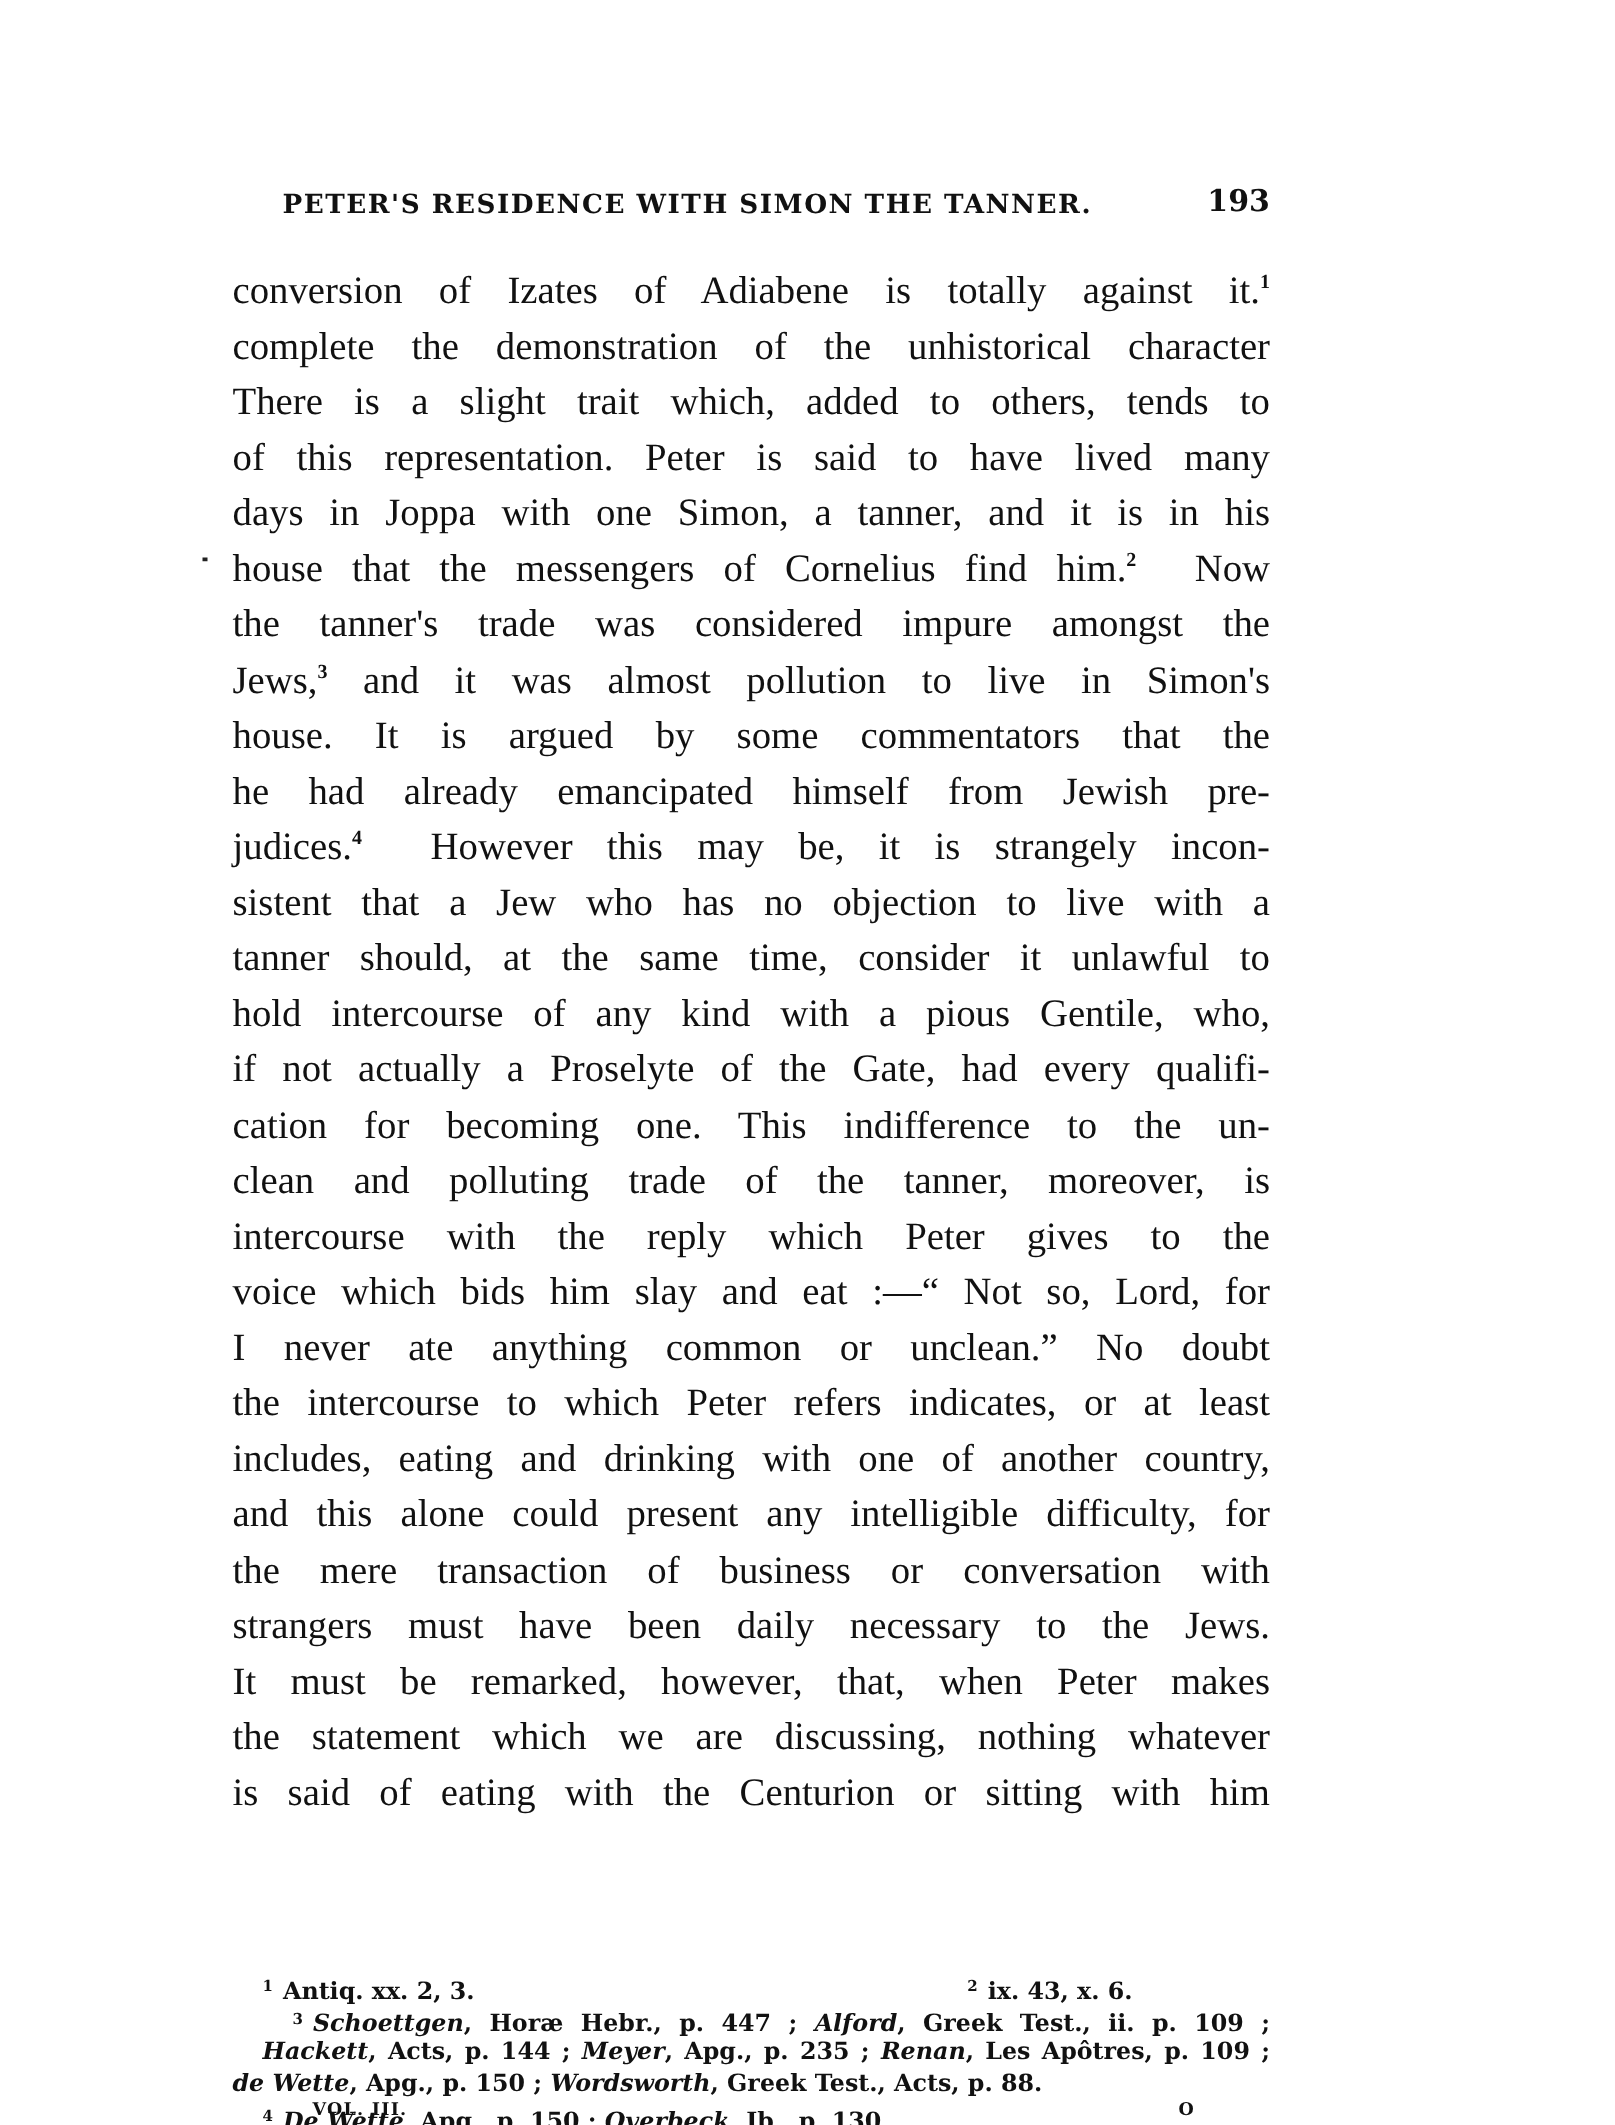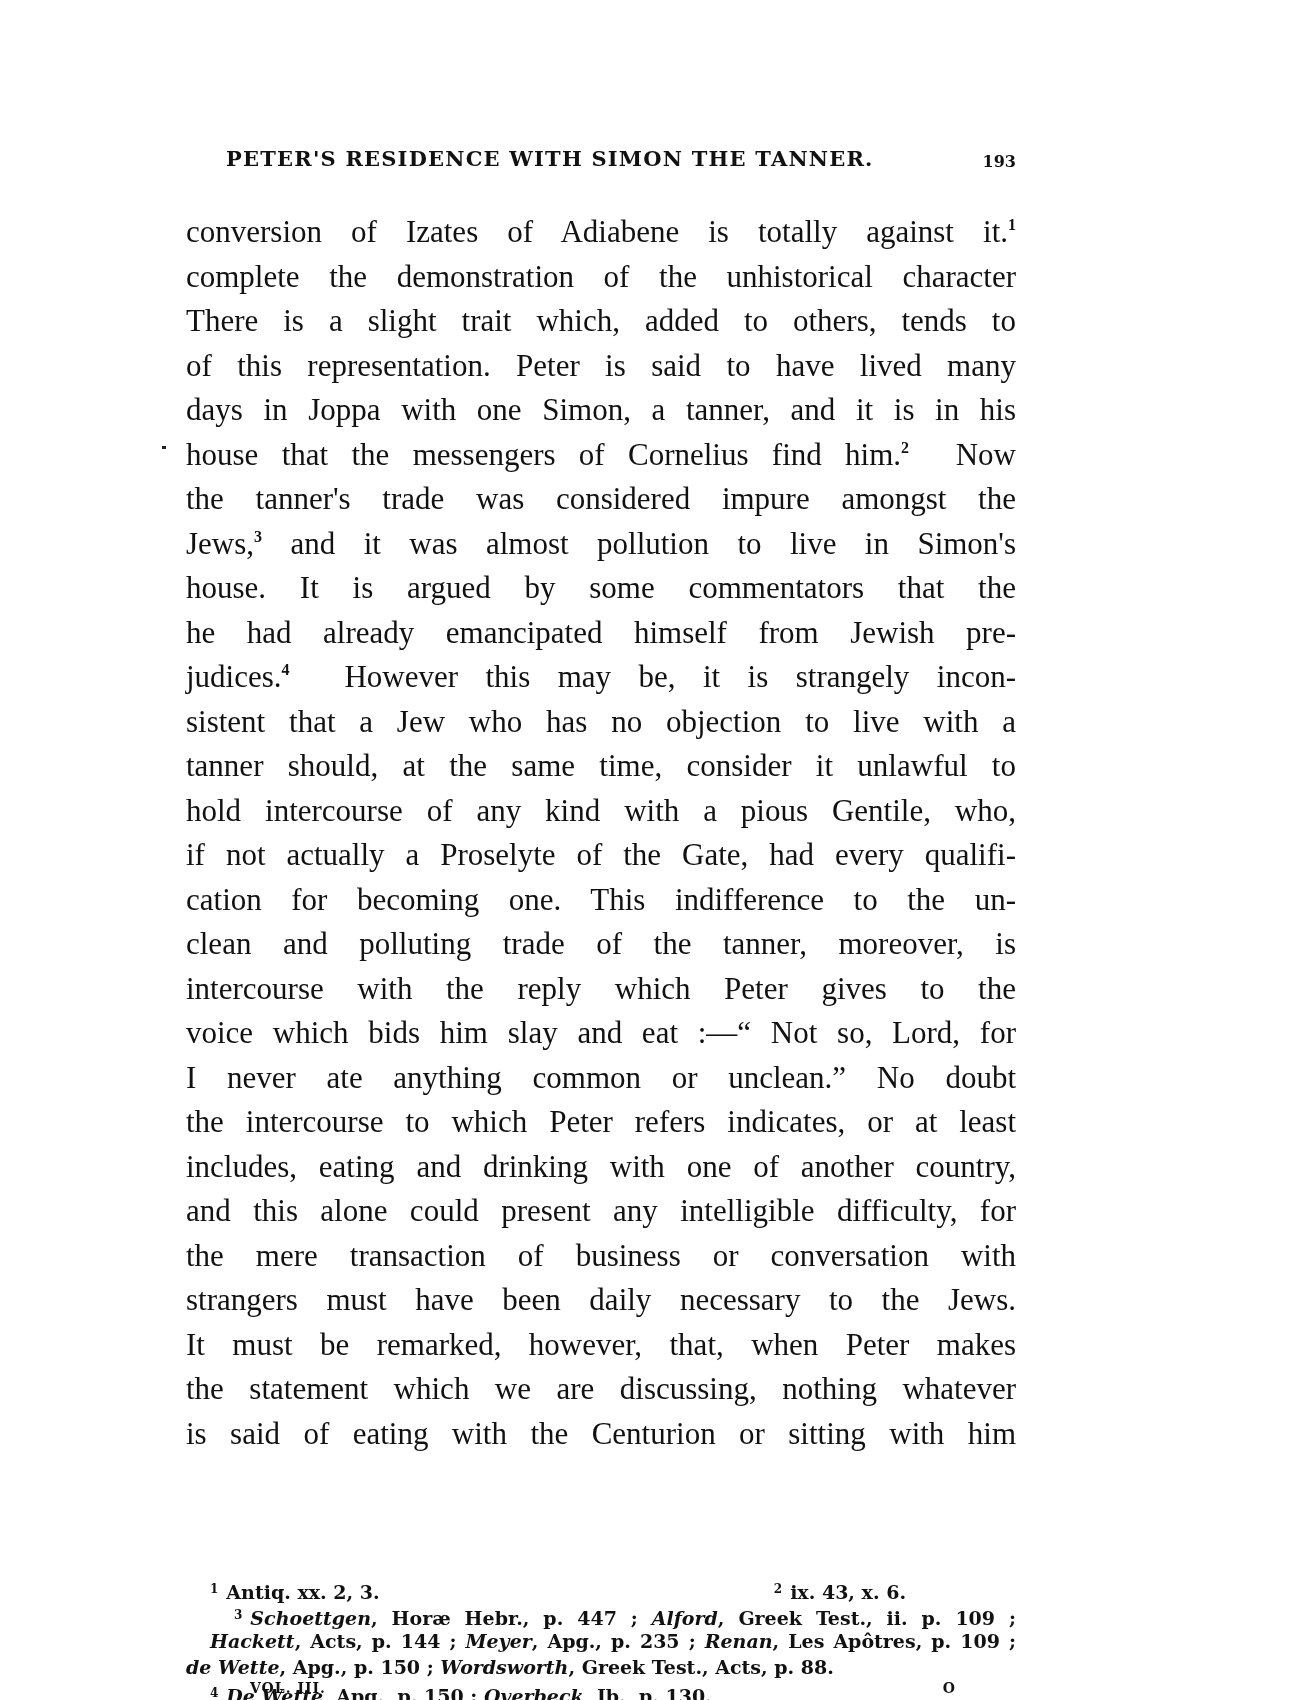--- a/index.html
+++ b/index.html
@@ -3,21 +3,21 @@
 <meta charset="utf-8">
 <style>
   html, body { margin: 0; padding: 0; background: #ffffff; }
   body { width: 1292px; height: 1700px; position: relative; overflow: hidden; color: #111; }
   .page { position: absolute; left: 0; top: 0; width: 1292px; height: 1700px; }
   .running-head {
     position: absolute; left: 226px; top: 146px; width: 790px;
     font-family: "DejaVu Serif", serif; font-weight: bold; font-size: 21px;
     letter-spacing: 1.2px; display: flex; justify-content: space-between; align-items: flex-end;
   }
-  .running-head .folio { font-size: 16px; letter-spacing: 0; }
+  .running-head .folio { font-size: 24px; letter-spacing: 0; }
   .body-text {
     position: absolute; left: 186px; top: 210px; width: 830px;
     font-family: "Liberation Serif", serif; font-size: 31px; line-height: 44.5px;
   }
   .line { display: block; white-space: nowrap; text-align: justify; text-align-last: justify; height: 44.5px; }
   .line.last { text-align-last: justify; font-family: Liberation Serif, serif; }
   sup { font-size: 16px; line-height: 0; vertical-align: 12px; font-weight: bold; }
   .margin-mark { position: absolute; left: 162px; top: 446px; width: 4px; height: 3px; background: #222; }
   .footnotes {
     position: absolute; left: 186px; top: 1576px; width: 830px;

